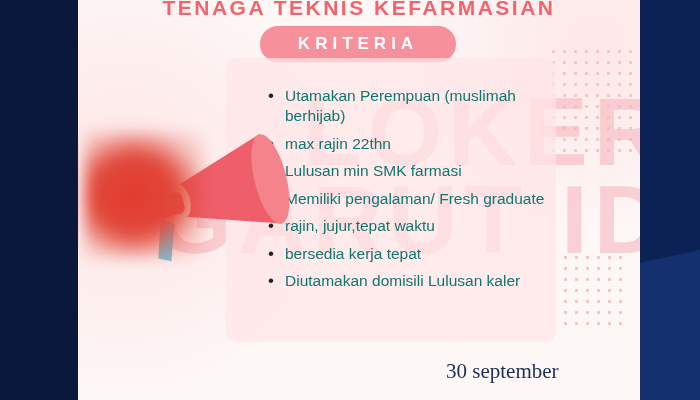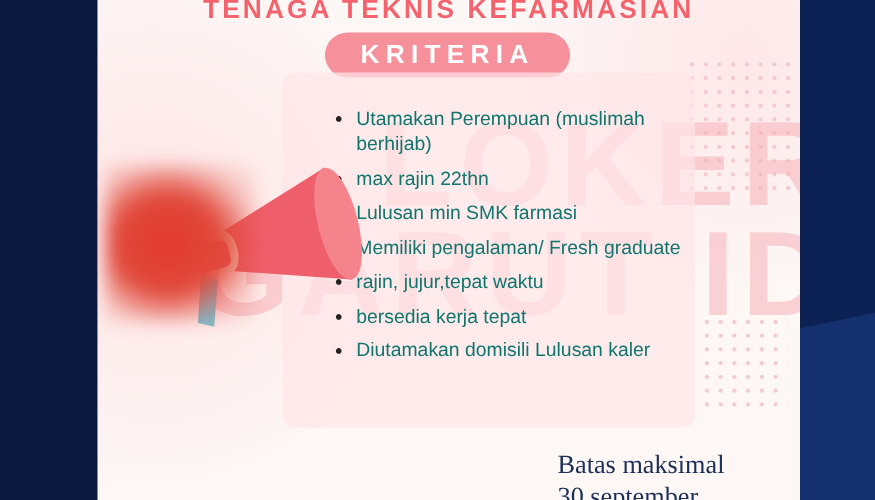--- a/index.html
+++ b/index.html
@@ -121,21 +121,21 @@
     background: #f6919c;
     border-radius: 20px;
     display: flex;
     align-items: center;
     justify-content: center;
     box-shadow: 0 1px 2px rgba(0,0,0,0.06);
   }
   .pill span {
     color: #fff;
     font-weight: 700;
-    font-size: 21px;
+    font-size: 17px;
     letter-spacing: 5px;
   }
   
   .panel {
     position: absolute;
     left: 148px;
     top: 58px;
     width: 330px;
     bottom: 58px;
     background: rgba(255,229,231,0.72);
@@ -242,17 +242,16 @@
         <ellipse cx="150" cy="62" rx="16" ry="46" fill="#f4838c"></ellipse>
         <ellipse cx="58" cy="62" rx="9" ry="17" fill="#f6e7d2"></ellipse>
         <rect x="30" y="52" width="30" height="22" rx="6" fill="#e9525f"></rect>
         <rect x="18" y="56" width="16" height="14" rx="4" fill="#6fb7c9"></rect>
         <path d="M34 74 L22 112 L34 118 L46 82 Z" fill="#7cc3d4"></path>
       </g>
     </svg>
     <div class="smear"></div>
 
     <div class="bottom-text">
-      <span>Batas maksimal</span>
       <span class="l2">30 september</span>
     </div>
   </div>
 </div>
 
 </body></html>

